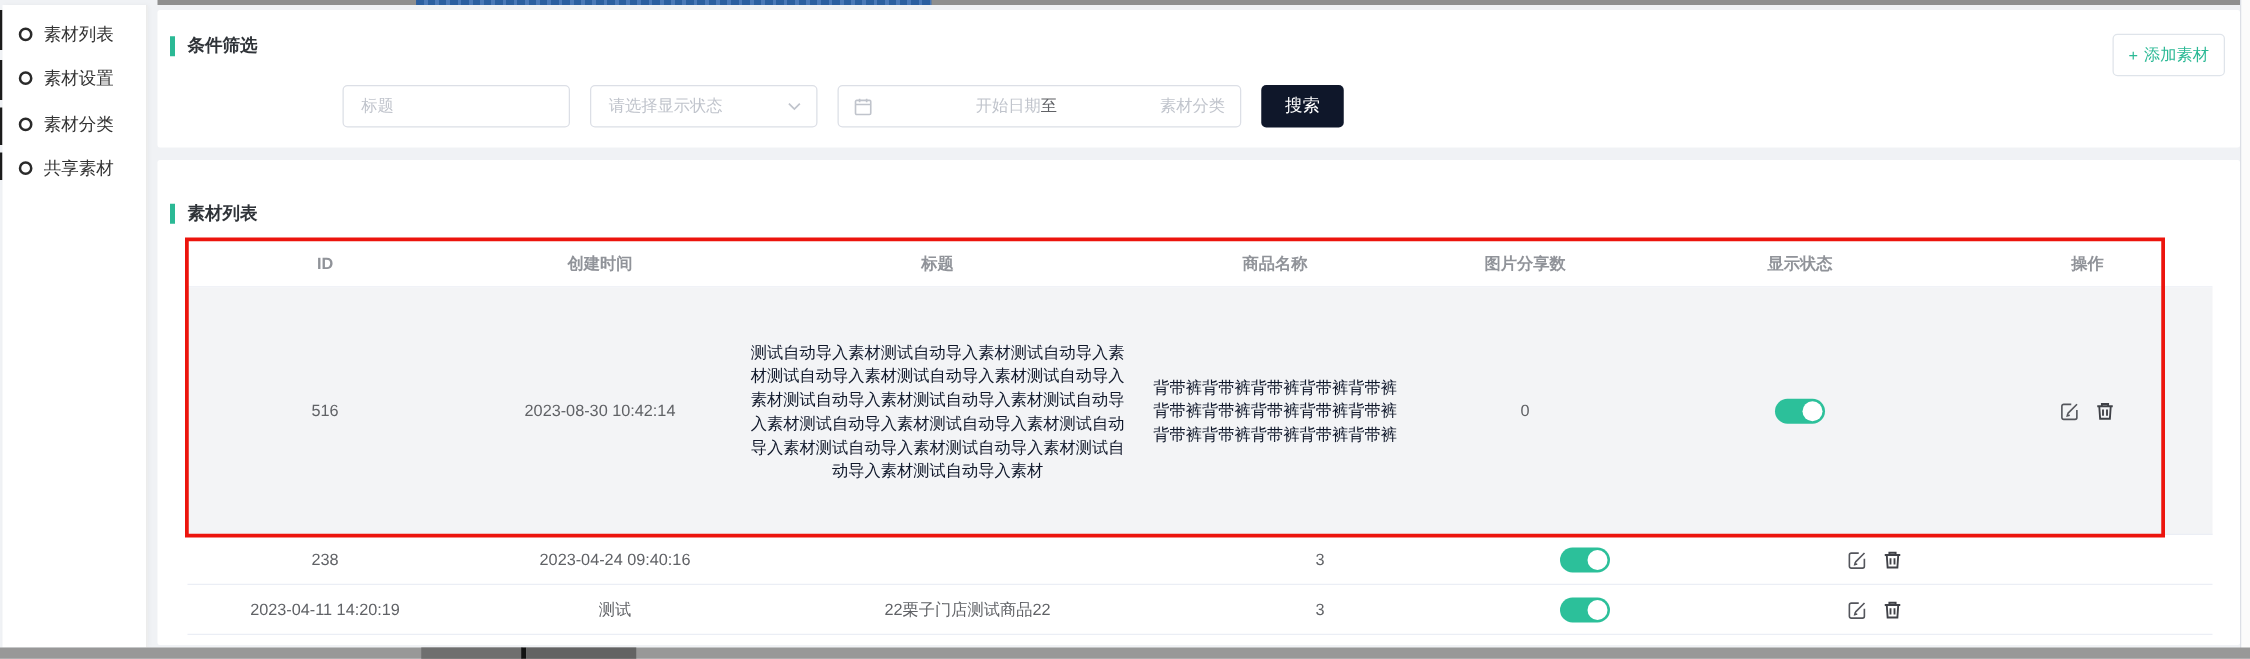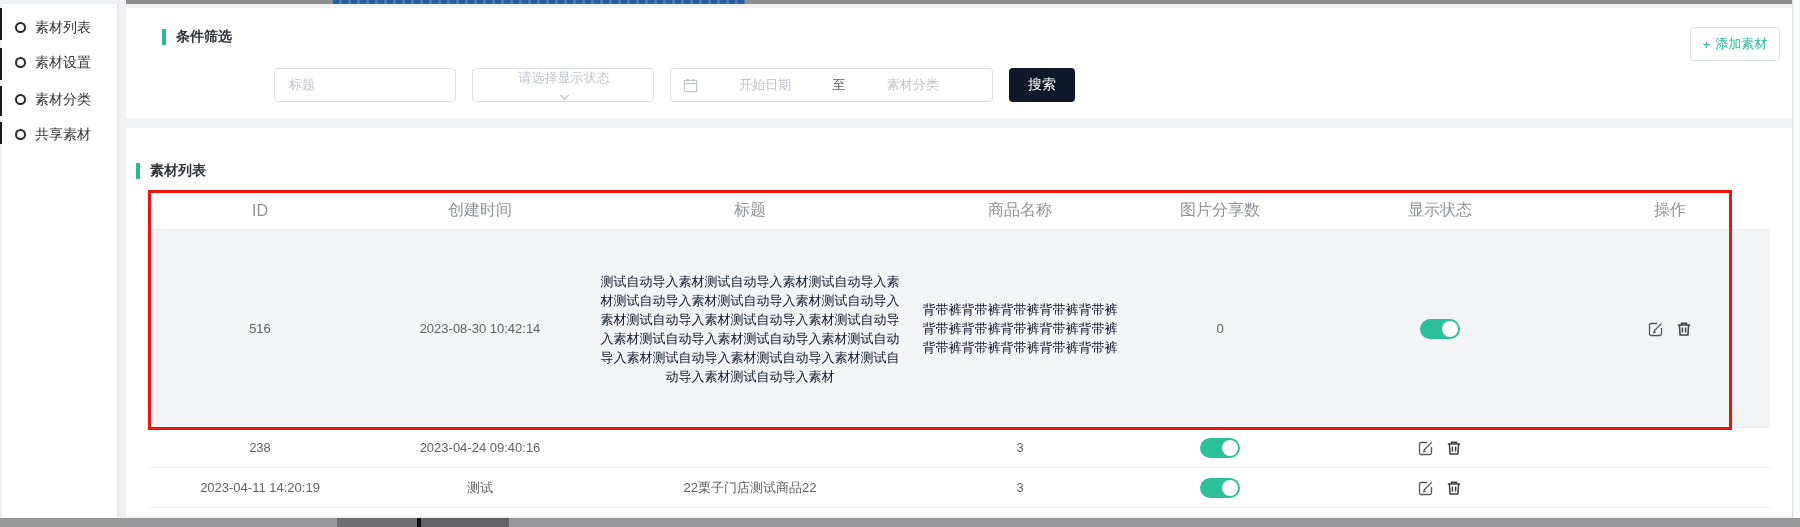--- a/index.html
+++ b/index.html
@@ -31,40 +31,40 @@
 
   .section-head { display:flex; align-items:center; gap:10px; }
   .green-bar { width:4px; height:16px; background:#2bb995; }
   .section-title { font-size:14px; font-weight:bold; color:#2f3338; }
 
   
   #filter-row { position:absolute; left:148px; top:60px; display:flex; align-items:center; }
   .inp { height:34px; border:1px solid #dcdfe6; border-radius:4px; background:#fff;
     font-size:13px; color:#c0c4cc; display:flex; align-items:center; }
   #title-input { width:182px; padding-left:14px; }
-  #status-select { width:182px; margin-left:16px; padding:0 12px 0 14px; justify-content:space-between;flex-direction:column; }
+  #status-select { width:182px; margin-left:16px; padding:0 12px 0 14px; justify-content:space-between; }
   .chev { width:11px; height:7px; }
   #date-range { width:323px; margin-left:16px; padding:0 12px; gap:0; }
-  #date-range .seg { flex:1; text-align:center; }
+  #date-range .seg { flex:1; text-align:right; }
   #search-btn { margin-left:16px; width:66px; height:34px; background:#0f172a; color:#fff;
     border:none; border-radius:4px; font-size:14px; cursor:pointer; } 
   #add-material { left:1690px; top:27px; width:90px; height:34px; background:#fff;
     border:1px solid #dfe4ea; border-radius:4px; color:#2bb995; font-size:13px;
     display:flex; align-items:center; justify-content:center; gap:5px; cursor:pointer; z-index:3; }
 
   
   #table-wrap { position:absolute; left:24px; top:64px; width:1620px; }
   .trow { display:grid; grid-template-columns:220px 220px 320px 220px 180px 260px 200px;
     align-items:center; }
   .trow > div { text-align:center; font-size:13px; color:#606266; padding:4px 10px; }
   #thead { height:38px; border-bottom:1px solid #ebeef5; }
-  #thead > div { color:#909399; font-weight:normal; font-size:16px; }
+  #thead > div { color:#909399; font-weight:bold; font-size:13px; }
   .data-row { border-bottom:1px solid #ebeef5; }
   #row-0 { background:#f3f4f6; min-height:198px; }
-  #row-1, #row-2 { height:40px; }
+  #row-1, #row-2 { height:40px;gap:12px; }
   .cell-title { line-height:19px; }
   #row-0 .cell-title, #row-0 .cell-product { color:#0f172a; }
 
   
   .toggle { width:40px; height:20px; border-radius:10px; background:#2cc09a;
     position:relative; margin:0 auto; cursor:pointer; }
   .toggle::after { content:''; position:absolute; top:2px; right:2px; width:16px; height:16px;
     border-radius:50%; background:#fff; }
 
   .op-cell { display:flex; justify-content:center; gap:12px; }
@@ -109,21 +109,21 @@
     <span class="side-dot"></span>
     <span class="side-label">素材分类</span>
   </div>
   <div class="side-item">
     <span class="side-dot"></span>
     <span class="side-label">共享素材</span>
   </div>
 </nav>
 
 <section id="filter-card" class="abs card">
-  <div class="section-head" style="position:absolute;left:10px;top:20px;margin-left:26px;">
+  <div class="section-head" style="position:absolute;left:10px;top:20px;">
     <span class="green-bar"></span>
     <span class="section-title">条件筛选</span>
   </div>
   <div id="filter-row">
     <div id="title-input" class="inp">
       <span>标题</span>
     </div>
     <div id="status-select" class="inp">
       <span>请选择显示状态</span>
       <svg class="chev" viewBox="0 0 12 8">

